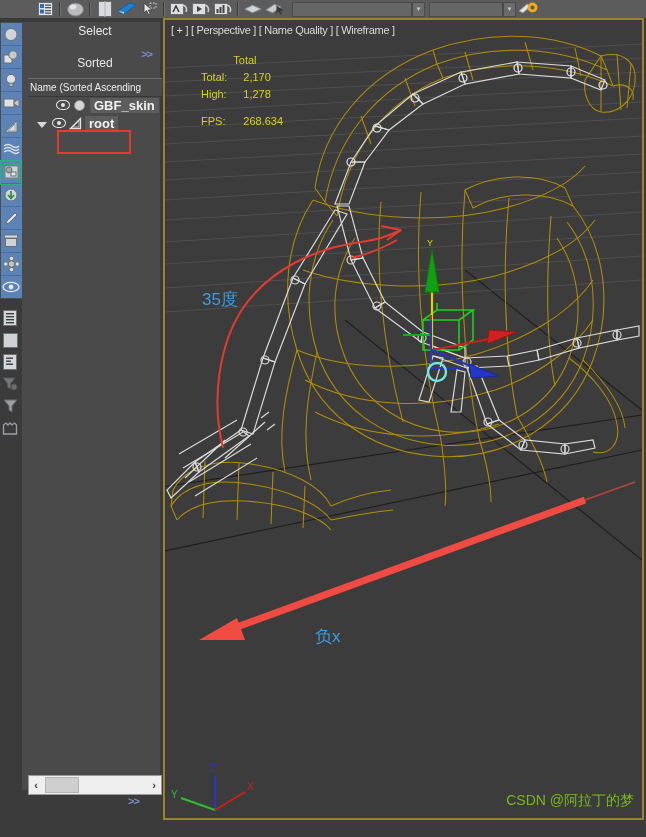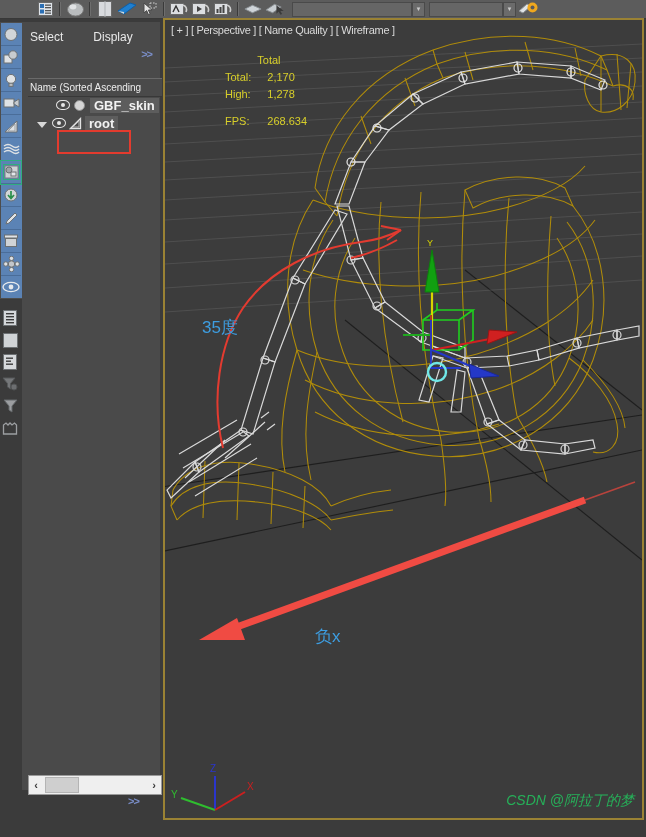--- a/index.html
+++ b/index.html
@@ -25,21 +25,21 @@
   
   .leftdock{position:absolute;left:0;top:22px;width:22px;height:790px;background:#3b3b3b;}
   .ldock-grp{background:#5b83b5;border:1px solid #4d4d4d;width:22px;}
   .ld-btn{width:20px;height:22px;margin:0;display:flex;align-items:center;justify-content:center;
     border-bottom:1px solid #4a6d99;}
   .ld-btn.plain{background:transparent;border-bottom:none;}
   .ld-sel{outline:1px solid #2fae7f;}
 
   
   .explorer{position:absolute;left:22px;top:22px;width:138px;height:768px;background:#4a4a4a;}
-  .exp-menu{height:26px;display:flex;align-items:center;gap:30px;padding:2px 0 0 8px;}
+  .exp-menu{height:26px;display:flex;align-items:center;gap:18px;padding:2px 0 0 8px;flex-direction:column;}
   .exp-menu span{color:#e8e8e8;font-size:12px;}
   .exp-overflow{color:#7a8ec8;font-size:11px;position:absolute;right:8px;top:26px;font-weight:bold;letter-spacing:-1px;}
 
   .exp-hdr{position:absolute;left:28px;top:78px;width:132px;height:17px;
     background:#4a4a4a;border-top:1px solid #6a6a6a;border-bottom:1px solid #383838;
     color:#ececec;font-size:10px;display:flex;align-items:center;padding-left:2px;
     white-space:nowrap;overflow:hidden;}
 
   .exp-list{position:absolute;left:28px;top:96px;width:132px;}
   .exp-row{height:18px;display:flex;align-items:center;position:relative;white-space:nowrap;}
@@ -66,29 +66,29 @@
     background:#efefef;border:1px solid #9a9a9a;display:flex;align-items:center;justify-content:space-between;}
   .scroll .arw{width:14px;text-align:center;color:#3a3a3a;font-size:11px;font-weight:bold;}
   .scroll .thumb{width:32px;height:14px;background:#cfcfcf;border:1px solid #b4b4b4;margin-left:2px;}
   .exp-foot{position:absolute;left:128px;top:795px;color:#7a8ec8;font-size:11px;font-weight:bold;letter-spacing:-1px;}
 
   
   .viewport{position:absolute;left:163px;top:18px;width:481px;height:802px;
     background:#3c3c3c;border:2px solid #9a8234;box-sizing:border-box;overflow:hidden;}
   .vp-label{position:absolute;left:6px;top:4px;color:#d9d9d9;font-size:11px;letter-spacing:-0.3px;
     white-space:nowrap;font-family:"Liberation Sans",sans-serif;}
-  .vp-stats{position:absolute;left:36px;top:32px;font-size:11px;color:#d9d400;line-height:17px;margin-left:24px;}
+  .vp-stats{position:absolute;left:36px;top:32px;font-size:11px;color:#d9d400;line-height:17px;}
   .vp-stats table{border-collapse:collapse;}
   .vp-stats td{padding:0 6px 0 0;color:#d8cf2a;font-size:11px;}
   .vp-stats td.val{color:#d8cf2a;padding-left:10px;}
   .vp-stats td.hdr{color:#d8cf2a;}
 
   .ann{position:absolute;color:#3d9de0;font-size:17px;font-weight:500;}
 
-  .wm{position:absolute;right:8px;bottom:8px;color:#22c55e;font-size:14px;opacity:.85;font-style:italic;}
+  .wm{position:absolute;right:8px;bottom:8px;color:#84cc16;font-size:14px;opacity:.85;}
 
   svg{display:block;}
 </style>
 </head>
 <body>
 
 <div id="app">
 
   <div class="topbar">
     <div style="width:34px"></div>
@@ -301,21 +301,21 @@
         <svg width="16" height="16" viewBox="0 0 16 16" opacity="0.7">
             <path d="M1.5 14 L1.5 5 L4 3 L6 5 L8 3 L10 5 L12.5 3 L14.5 5 L14.5 14 Z" fill="none" stroke="#c5c9cd" stroke-width="1.3"></path>
           </svg>
       </div>
     </div>
   </div>
 
   <div class="explorer">
     <div class="exp-menu">
       <span>Select</span>
-      <span>Display</span>
+      <span>Sorted</span>
     </div>
     <div class="exp-overflow">&gt;&gt;</div>
   </div>
 
   <div class="exp-hdr">Name (Sorted Ascending</div>
 
   <div class="exp-list">
 
     <div class="exp-row r0">
       <span style="display:inline-block;width:16px"></span>
@@ -572,19 +572,19 @@
               <td></td>
             </tr>
         <tr>
           <td>FPS:</td>
           <td class="val">268.634</td>
         </tr>
       </tbody>
         </table>
     </div>
 
-    <div class="ann" style="left:37px;top:268px;margin-top:28px;">35度</div>
+    <div class="ann" style="left:37px;top:268px;">35度</div>
     <div class="ann" style="left:150px;top:605px;">负x</div>
 
     <div class="wm">CSDN @阿拉丁的梦</div>
   </div>
 
 </div>
 
 </body></html>

